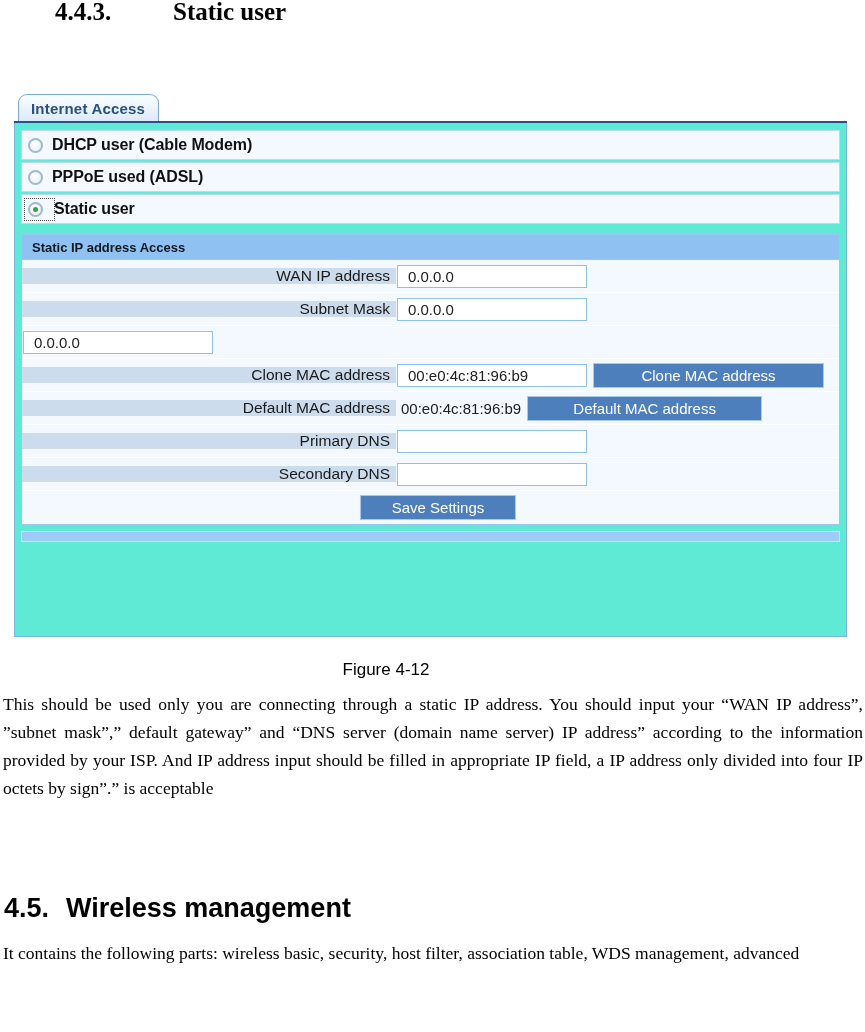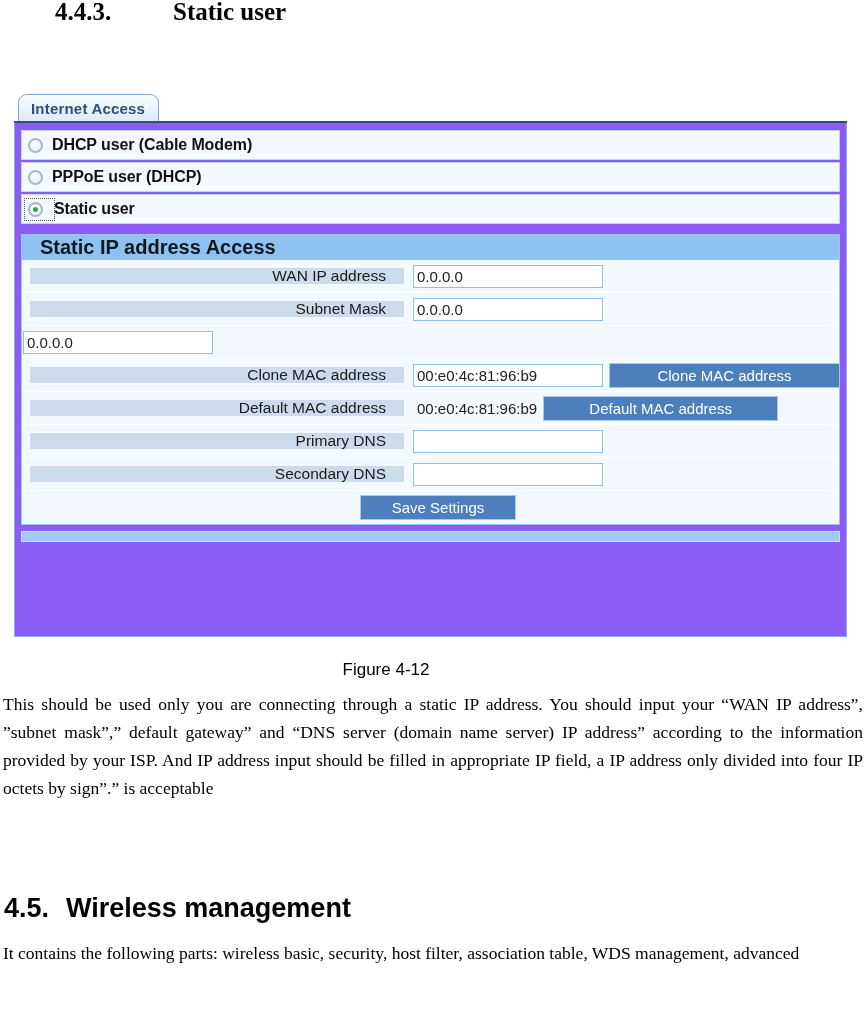--- a/index.html
+++ b/index.html
@@ -103,21 +103,21 @@
     width: 833px;
     height: 2px;
     background: #2b4f87;
   }
 
   .panel-body {
     position: relative;
     margin-top: 0;
     border: 1px solid #7fb0e8;
     border-top: none;
-    background: #8b5cf6;
+    background: #5eead4;
     padding: 7px 6px 0 6px;
     box-sizing: border-box;
     width: 833px;
     height: 514px;
   }
 
   
   .opt-list { margin: 0 0 10px 0; }
   .opt-row {
     display: flex;
@@ -175,66 +175,66 @@
     border-top: none;
     background: #f3f9fe;
     box-sizing: border-box;
   }
   .sec-header {
     background: #8fc2f2;
     border: 1px solid #9cc6ef;
     height: 26px;
     display: flex;
     align-items: center;
-    padding-left: 18px;
-    box-sizing: border-box;
-    font-family: "Liberation Sans", sans-serif;
-    font-weight: bold;
-    font-size: 20px;
+    padding-left: 10px;
+    box-sizing: border-box;
+    font-family: "Liberation Sans", sans-serif;
+    font-weight: bold;
+    font-size: 13px;
     color: #101820;
   }
   .frow {
     display: flex;
     align-items: center;
     height: 33px;
     box-sizing: border-box;
     border-bottom: 1px solid #ffffff;
   }
   .frow:last-child { border-bottom: none; }
   .flabel {
     width: 374px;
     flex: 0 0 auto;
     height: 16px;
-    margin: 1px 8px;
+    margin: 1px 0;
     background: #ccdced;
     display: flex;
     align-items: center;
     justify-content: flex-end;
-    padding-right: 18px;
+    padding-right: 6px;
     box-sizing: border-box;
     font-family: "Liberation Sans", sans-serif;
     font-size: 15.5px;
     color: #1a1a1a;
   }
   .fvalue {
     flex: 1 1 auto;
     display: flex;
     align-items: center;
     height: 100%;
     padding-left: 1px;
   }
   .txtbox {
     height: 23px;
     box-sizing: border-box;
     border: 1px solid #8fc0ec;
     background: #ffffff;
     font-family: "Liberation Sans", sans-serif;
     font-size: 15px;
     color: #202020;
-    padding: 0 3px;
+    padding: 0 10px;
     line-height: 21px;
     display: block;
     outline: none;
   }
   .txtbox.w-ip { width: 190px; }
   .txtbox.w-mac { width: 190px; }
   .txtbox.w-mtu { width: 63px; }
   .txtbox.w-dns { width: 190px; }
   .plaintext {
     font-family: "Liberation Sans", sans-serif;
@@ -294,21 +294,21 @@
 
     <div class="opt-list">
 
       <div class="opt-row">
         <span class="radio"></span>
         <span class="opt-label">DHCP user (Cable Modem)</span>
       </div>
 
       <div class="opt-row">
         <span class="radio"></span>
-        <span class="opt-label">PPPoE user (DHCP)</span>
+        <span class="opt-label">PPPoE used (ADSL)</span>
       </div>
 
       <div class="opt-row selected">
         <span class="radio-focus">
           <span class="radio on"></span>
         </span>
         <span class="opt-label">Static user</span>
       </div>
 
     </div>

